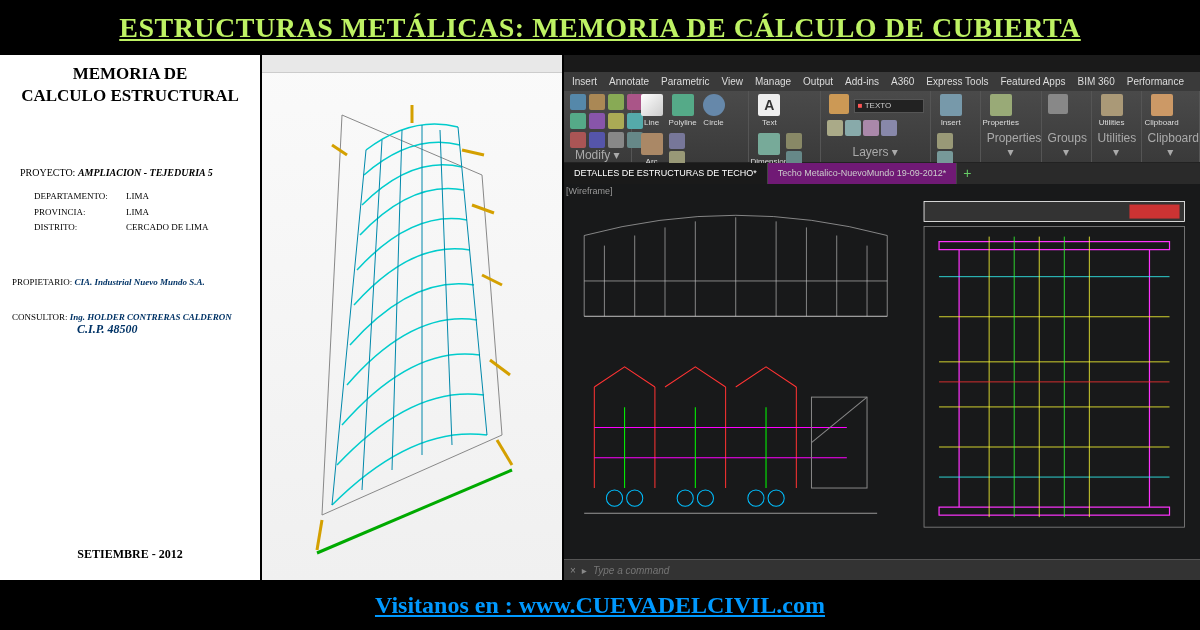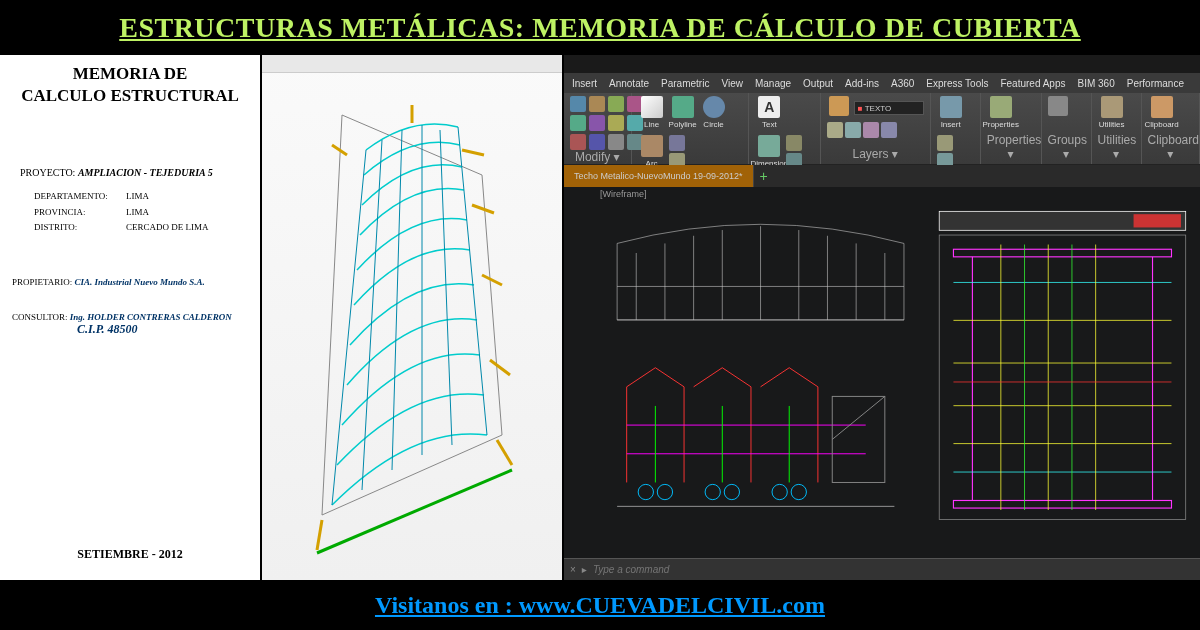--- a/index.html
+++ b/index.html
@@ -168,41 +168,40 @@
       display: flex;
       align-items: stretch;
       gap: 0;
       font-size: 9px;
     }
     .cad-file-tab {
       padding: 0 10px;
       display: flex;
       align-items: center;
       border-right: 1px solid #444;
-      background: #a16207;
+      background: #701a75;
       color: #ccc;
       cursor: pointer;
     }
     .cad-file-tab.active { background: #1a1a1a; color: #fff; }
     .cad-file-tab-add {
       width: 20px;
       display: flex;
       align-items: center;
       justify-content: center;
       color: #6c6;
       font-size: 14px;
       cursor: pointer;
     }
     .cad-drawing-area {
       flex: 1;
       background: #18191a;
       display: flex;
       gap: 2px;
       position: relative;
-      padding-left: 34px;
     }
     .cad-view {
       position: relative;
       overflow: hidden;
     }
     .cad-view.left { width: 54%; }
     .cad-view.right { flex: 1; }
     .wireframe-tag {
       position: absolute;
       top: 2px; left: 2px;
@@ -489,20 +488,21 @@
           <div class="ribbon-big-icon">
               <div class="icon-box" style="background:#c96"></div>
               <span>Clipboard</span>
             </div>
         </div>
         <div class="ribbon-group-title">Clipboard ▾</div>
       </div>
     </div>
 
     <div class="cad-file-tabs">
+      <div class="cad-file-tab active">DETALLES DE ESTRUCTURAS DE TECHO*</div>
       <div class="cad-file-tab">Techo Metalico-NuevoMundo 19-09-2012*</div>
       <div class="cad-file-tab-add">+</div>
     </div>
 
     <div class="cad-drawing-area">
       <div class="cad-view left">
         <div class="wireframe-tag">[Wireframe]</div>
         <svg width="100%" height="100%" viewBox="0 0 340 370">
 
           <g stroke="#ccc" stroke-width="0.6" fill="none">

